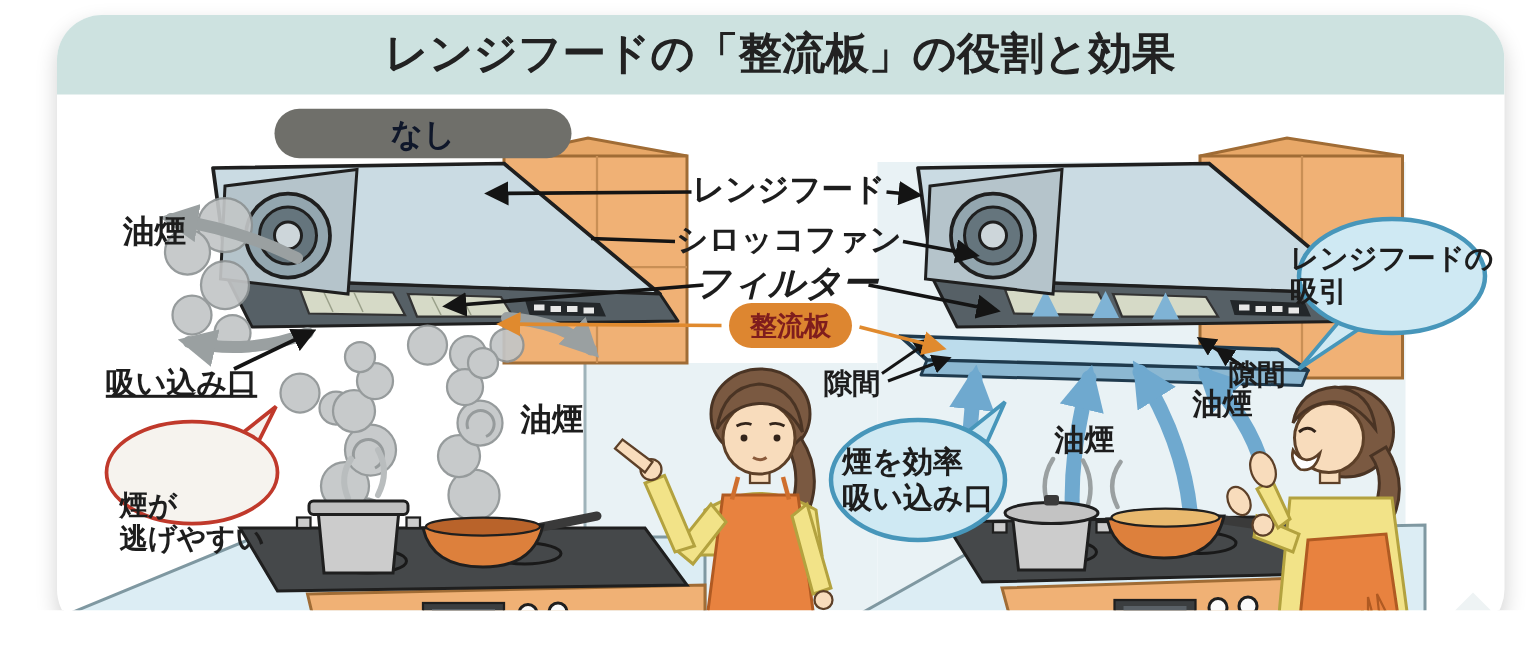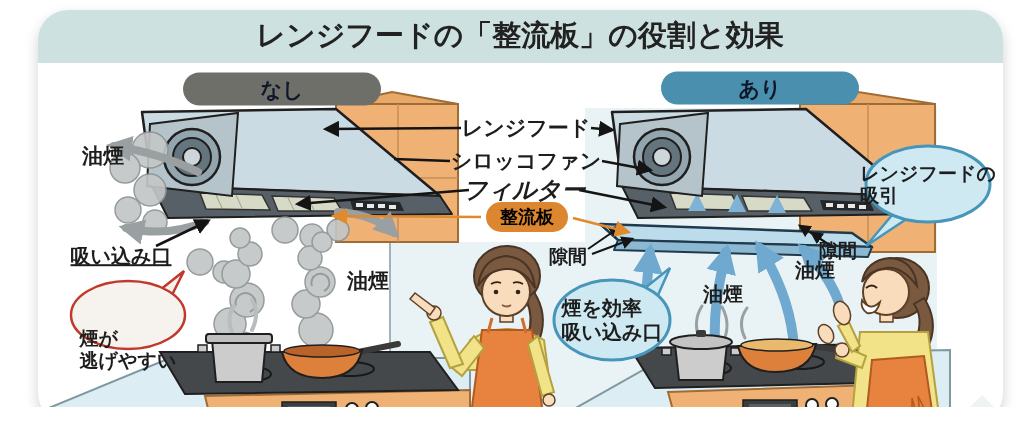--- a/index.html
+++ b/index.html
@@ -12,21 +12,21 @@
   .lbl{position:absolute;transform:translate(-50%,-50%);font-weight:700;color:#1d1d1d;
        white-space:nowrap;text-align:left;line-height:1.18;z-index:5;}
   .title{position:absolute;left:520px;top:36px;transform:translate(-50%,-50%);
          font-size:29px;font-weight:700;color:#222;white-space:nowrap;z-index:5;}
   .pill{position:absolute;transform:translate(-50%,-50%);width:198px;height:33px;
         border-radius:17px;color:#0f172a;font-size:21px;font-weight:700;display:flex;
         align-items:center;justify-content:center;z-index:5;}
   .pill-gray{background:#6f6f6a;}
   .pill-blue{background:#4a8fad;}
   .badge-orange{position:absolute;transform:translate(-50%,-50%);background:#dd8630;
-        color:#000000;font-size:18px;font-weight:700;padding:3px 14px;border-radius:15px;z-index:5;}
+        color:#7f1d1d;font-size:18px;font-weight:700;padding:3px 14px;border-radius:15px;z-index:5;}
   .bubble-text{z-index:6;}
 </style>
 </head>
 <body>
 
 <div class="stage">
 
   <div class="card">
     <div class="titlebar"></div>
 
@@ -277,21 +277,20 @@
         <polygon points="893,214 866,246 908,218" fill="#cfe9f3" stroke="#4796ba" stroke-width="2.5"></polygon>
         <ellipse cx="928" cy="184" rx="62" ry="38" fill="#cfe9f3" stroke="#4796ba" stroke-width="3"></ellipse>
       </g>
       <polygon points="982,395 994,407 982,419 970,407" fill="#eef3f4"></polygon>
     </svg>
   </div>
 
   <div class="title">レンジフードの「整流板」の役割と効果</div>
 
   <div class="pill pill-gray" style="left:282px;top:89px;">なし</div>
-  <div class="pill pill-blue" style="left:760px;top:88px;">あり</div>
 
   <div class="lbl" style="left:526px;top:128px;font-size:21px;">レンジフード</div>
   <div class="lbl" style="left:526px;top:161px;font-size:21px;">シロッコファン</div>
   <div class="lbl" style="left:524px;top:190px;font-size:24px;font-style:italic;">フィルター</div>
   <div class="badge-orange" style="left:527px;top:217px;">整流板</div>
 
   <div class="lbl" style="left:103px;top:156px;font-size:21px;">油煙</div>
   <div class="lbl" style="left:121px;top:257px;font-size:20px;text-decoration:underline;">吸い込み口</div>
   <div class="lbl" style="left:368px;top:281px;font-size:21px;">油煙</div>
   <div class="lbl bubble-text" style="left:128px;top:315px;font-size:19px;margin-top:35px;">

